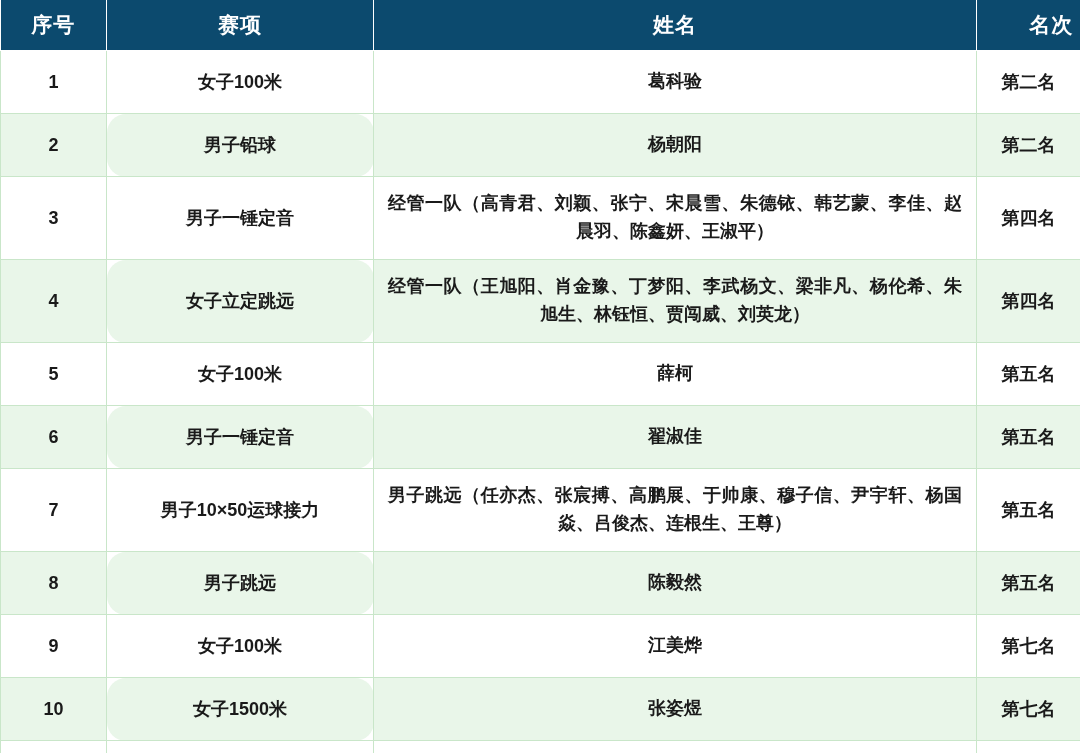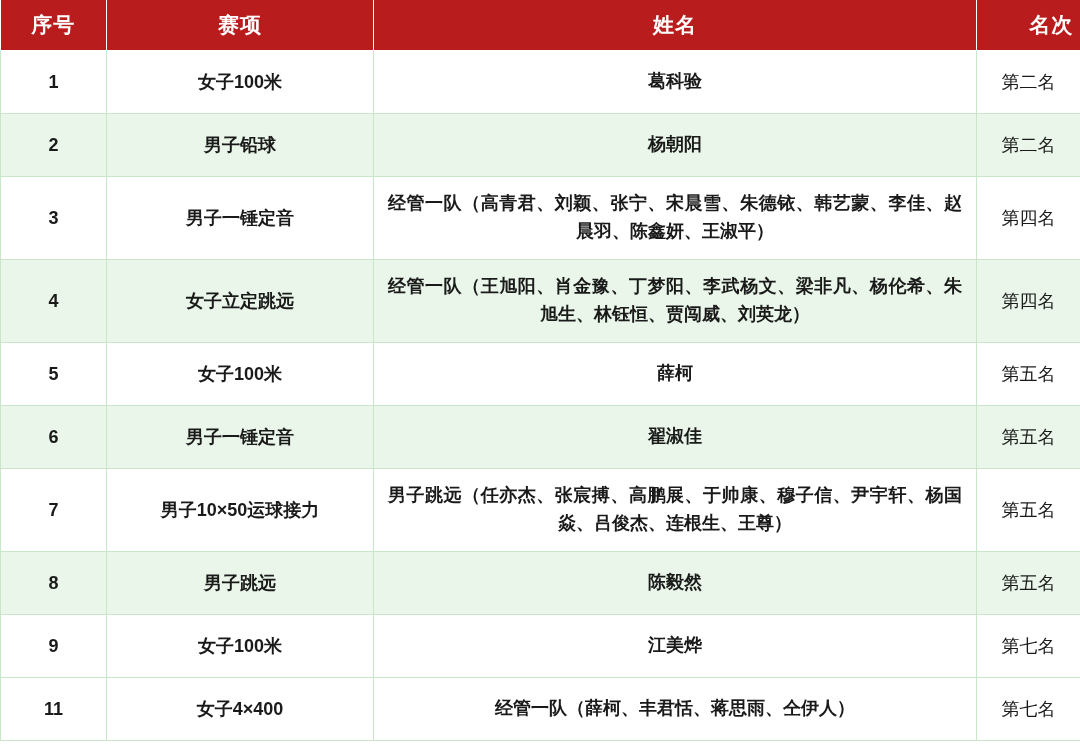--- a/index.html
+++ b/index.html
@@ -17,21 +17,21 @@
     width: 1080px;
     border-collapse: collapse;
     table-layout: fixed;
   }
   table.results col.c-idx   { width: 106px; }
   table.results col.c-event { width: 267px; }
   table.results col.c-name  { width: 603px; }
   table.results col.c-rank  { width: 104px; }
 
   thead th {
-    background: #b91c1c;
+    background: #0c4a6e;
     color: #ffffff;
     font-size: 21px;
     font-weight: bold;
     height: 50px;
     line-height: 50px;
     padding: 0;
     text-align: center;
     border-right: 1px solid #ffffff;
     border-bottom: 1px solid #ffffff;
     letter-spacing: 1px;
@@ -43,22 +43,22 @@
     vertical-align: middle;
     font-size: 18px;
     color: #1a1a1a;
     border: 1px solid #c9e6c9;
     padding: 8px 6px;
   }
   tbody tr.odd td  { background: #ffffff; }
   tbody tr.even td { background: #e9f6e9; }
 
   td.idx  { font-weight: bold; font-size: 18px; }
-  td.event{ font-weight: bold; }
-  td.rank { font-weight: normal; }
+  td.event{ font-weight: bold; border-radius: 19px; }
+  td.rank { font-weight: bold; }
   td.name { font-weight: bold; line-height: 1.55; padding-left: 14px; padding-right: 14px; text-align: center; }
   td.name.multi { text-align: justify; text-align-last: center; }
   tr.tall td { height: 66px; }
   tr.short td { height: 46px; }
 </style>
 </head>
 <body>
 
 <table class="results">
   <colgroup>
@@ -123,20 +123,26 @@
       <td class="event">男子跳远</td>
       <td class="name">陈毅然</td>
       <td class="rank">第五名</td>
     </tr>
     <tr class="odd short">
       <td class="idx">9</td>
       <td class="event">女子100米</td>
       <td class="name">江美烨</td>
       <td class="rank">第七名</td>
     </tr>
+    <tr class="even short">
+      <td class="idx">10</td>
+      <td class="event">女子1500米</td>
+      <td class="name">张姿煜</td>
+      <td class="rank">第七名</td>
+    </tr>
     <tr class="odd short">
       <td class="idx">11</td>
       <td class="event">女子4×400</td>
       <td class="name">经管一队（薛柯、丰君恬、蒋思雨、仝伊人）</td>
       <td class="rank">第七名</td>
     </tr>
 
   </tbody>
 </table>
 

